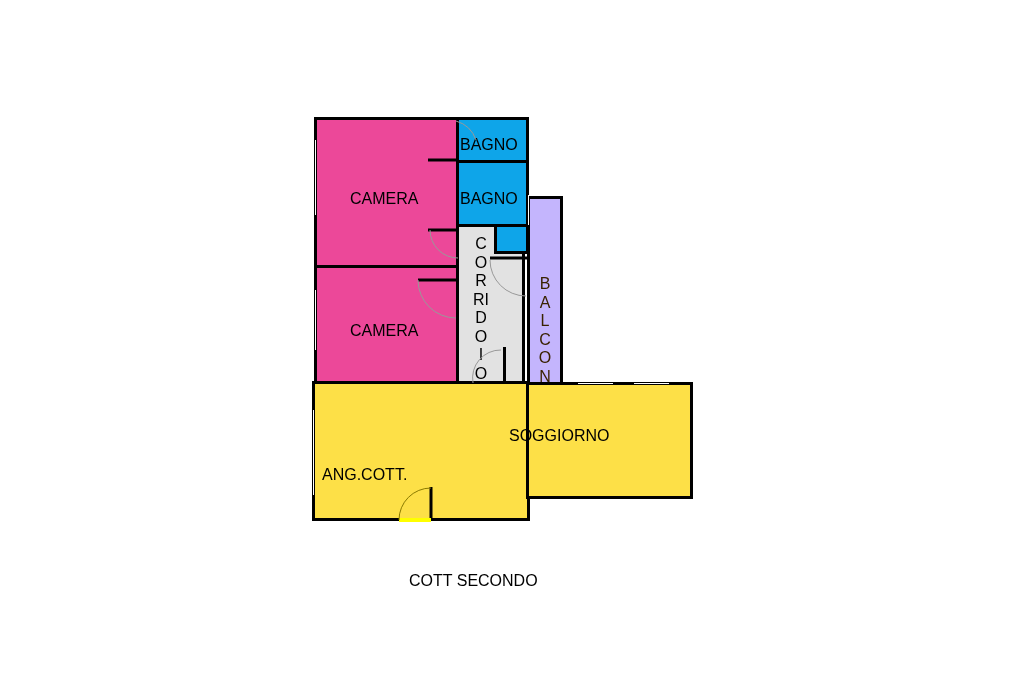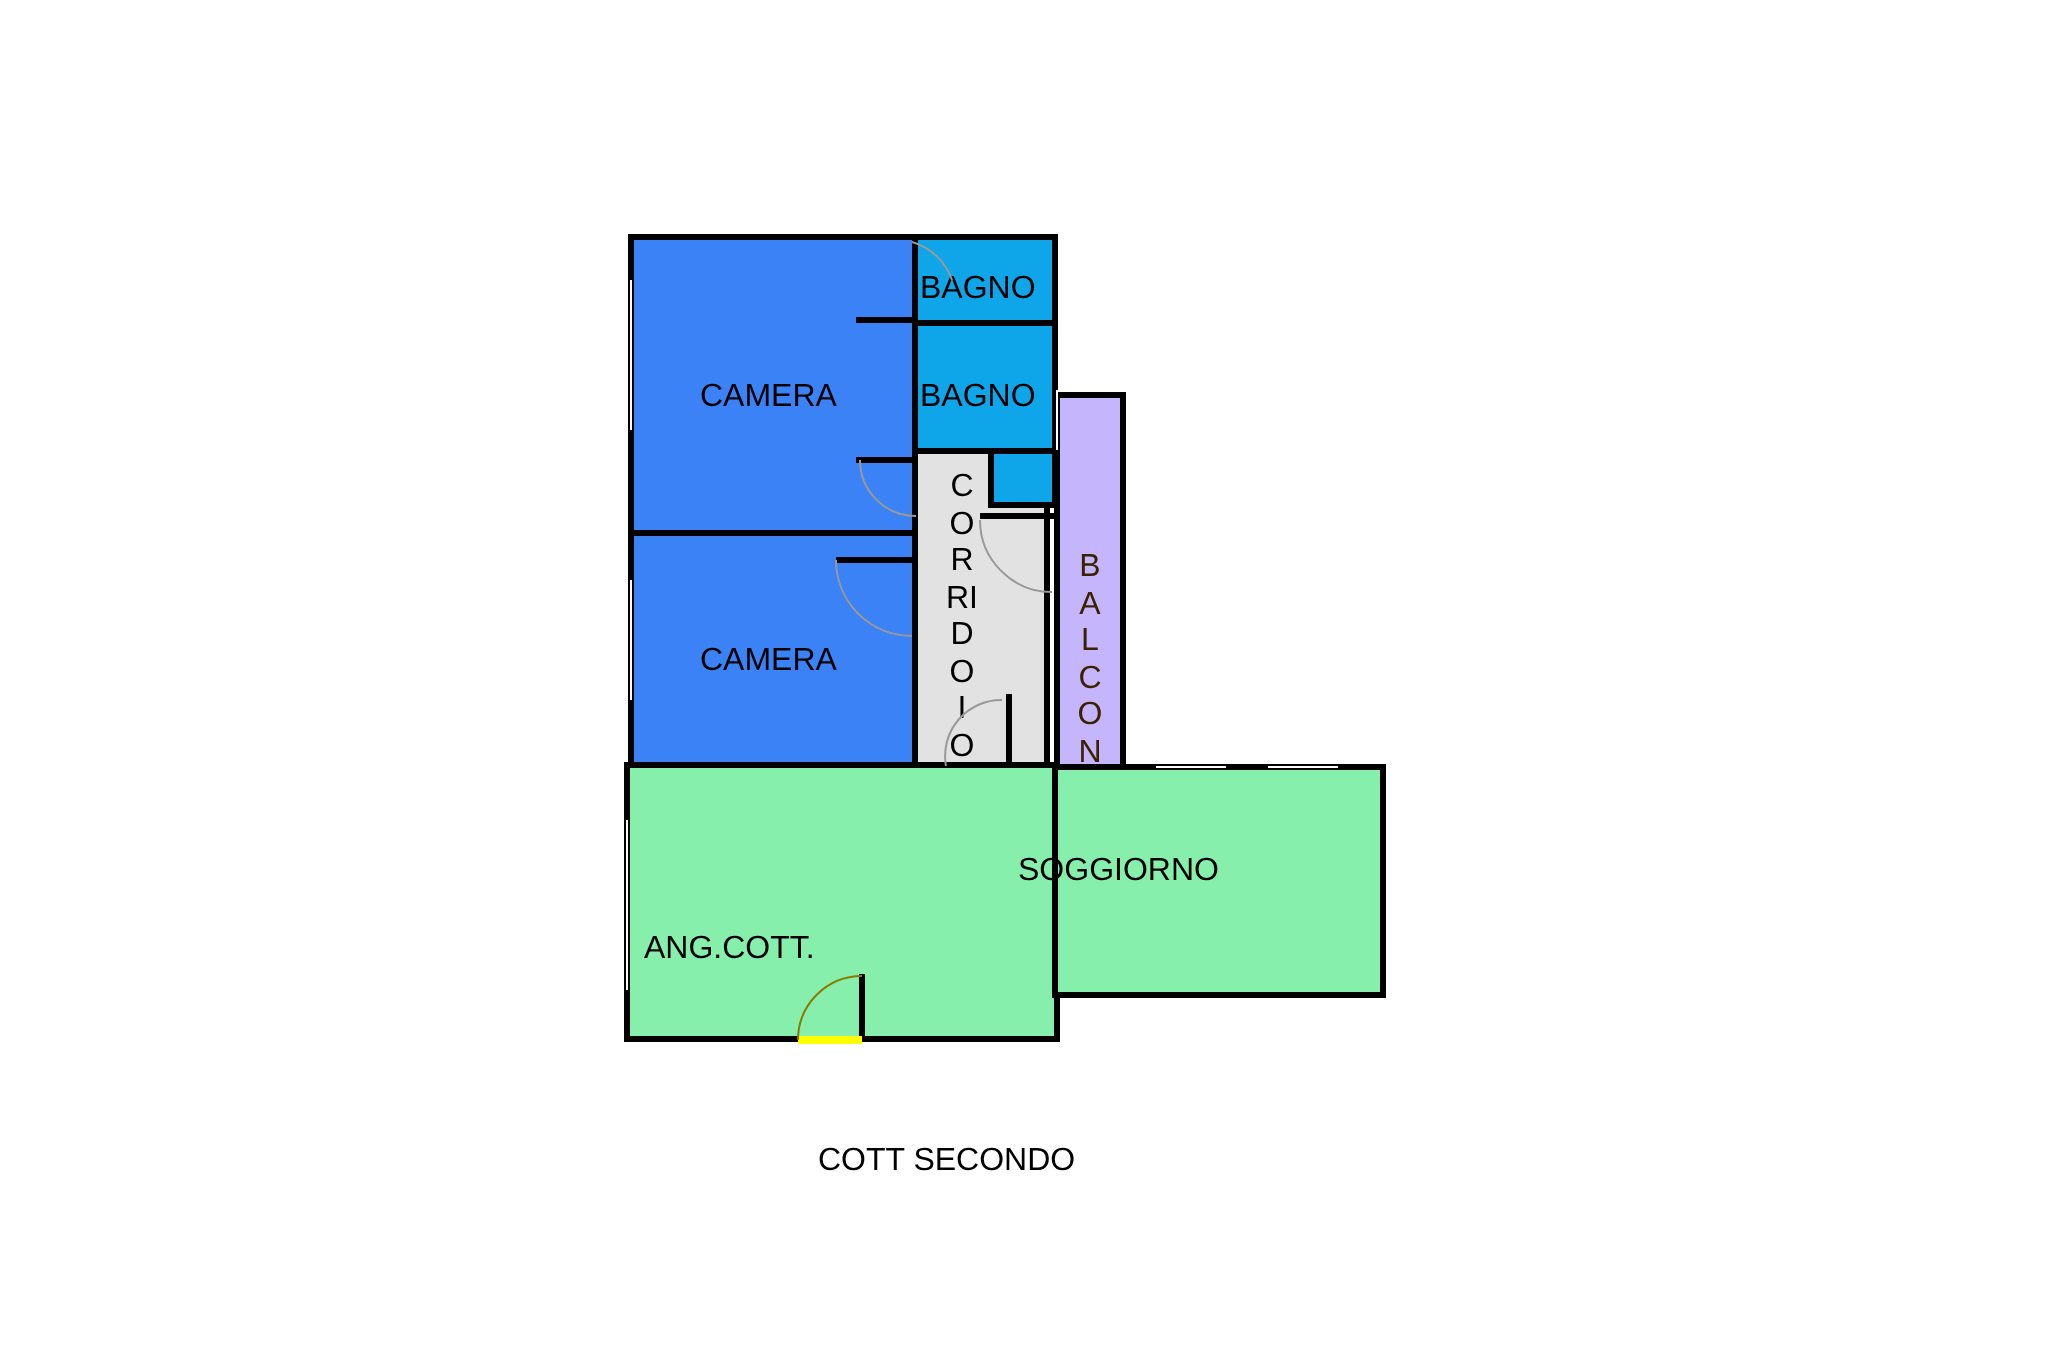--- a/index.html
+++ b/index.html
@@ -2,25 +2,25 @@
 <html><head>
   <meta charset="utf-8">
   <style>
     html, body { margin: 0; padding: 0; }
     body {
       width: 1024px; height: 682px; background: #ffffff; position: relative; overflow: hidden;
       font-family: "Liberation Sans", "DejaVu Sans", sans-serif;
     }
     .abs { position: absolute; box-sizing: border-box; }
     .room { border: 3px solid #000; }
-    .pink { background: #3b82f6; }
+    .pink { background: #ec4899; }
     .blue { background: #0ea5e9; }
     .grey { background: #e2e2e2; }
     .brown { background: #c4b5fd; margin-top: 48px; }
-    .yellow { background: #86efac; }
+    .yellow { background: #fde047; }
     .label { position: absolute; color: #000; font-size: 16px; white-space: nowrap; }
     .vlabel { position: absolute; color: #000; font-size: 16px; width: 16px; text-align: center; line-height: 18.5px; word-break: break-all; }
     .vlabel.brown-text { color: #3a2200; }
     .wall { position: absolute; background: #000; }
     .win { position: absolute; background: #fff; }
     .caption { position: absolute; font-size: 16px; color: #000; }
     svg { position: absolute; left: 0; top: 0; }
   </style>
 </head>
 <body>

